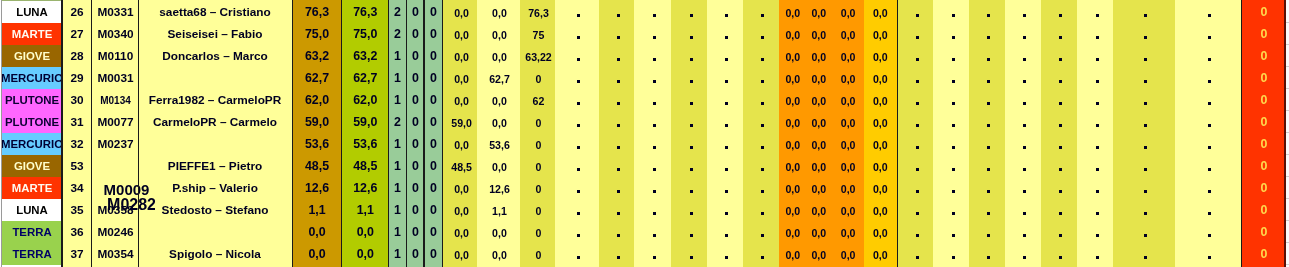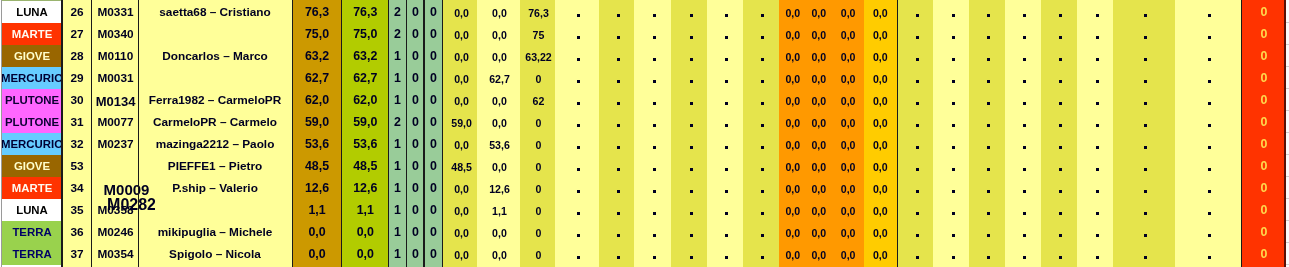--- a/index.html
+++ b/index.html
@@ -109,20 +109,21 @@
       </div>
 <div class="cell" style="left:1174.6px;width:66.7px;font-size:10.6px;padding-left:2px;">
         <i class="dot"></i>
       </div>
 <div class="cell pen" style="left:1243.2px;width:41.3px;font-size:12.4px;padding-top:1px;">0</div>
 </div>
 <div class="row" style="top:23px">
 <div class="cell" style="left:2px;width:60px;font-size:11.4px;background:#ff3300;color:#fffaf0;">MARTE</div>
 <div class="cell" style="left:62px;width:30px;font-size:11.8px;">27</div>
 <div class="cell" style="left:92px;width:47px;font-size:11.8px;">M0340</div>
+<div class="cell" style="left:139px;width:152px;font-size:11.8px;">Seiseisei – Fabio</div>
 <div class="cell" style="left:292px;width:50px;font-size:12.4px;padding-top:1px;">75,0</div>
 <div class="cell" style="left:342px;width:46.5px;font-size:12.4px;padding-top:1px;">75,0</div>
 <div class="cell" style="left:388.5px;width:17.7px;font-size:12.4px;padding-top:1px;">2</div>
 <div class="cell" style="left:406.2px;width:18.3px;font-size:12.4px;padding-top:1px;">0</div>
 <div class="cell" style="left:424.5px;width:18px;font-size:12.4px;padding-top:1px;">0</div>
 <div class="cell" style="left:443.8px;width:33.6px;font-size:10.6px;padding-left:2px;">0,0</div>
 <div class="cell" style="left:477.4px;width:42.2px;font-size:10.6px;padding-left:2px;">0,0</div>
 <div class="cell" style="left:519.6px;width:35.8px;font-size:10.6px;padding-left:2px;">75</div>
 <div class="cell" style="left:555.4px;width:43.1px;font-size:10.6px;padding-left:2px;">
         <i class="dot"></i>
@@ -289,21 +290,21 @@
         <i class="dot"></i>
       </div>
 <div class="cell" style="left:1174.6px;width:66.7px;font-size:10.6px;padding-left:2px;">
         <i class="dot"></i>
       </div>
 <div class="cell pen" style="left:1243.2px;width:41.3px;font-size:12.4px;padding-top:1px;">0</div>
 </div>
 <div class="row" style="top:89px">
 <div class="cell" style="left:2px;width:60px;font-size:11.4px;background:#ff66ff;color:#0d0033;">PLUTONE</div>
 <div class="cell" style="left:62px;width:30px;font-size:11.8px;">30</div>
-<div class="cell" style="left:92px;width:47px;font-size:13px;">M0134</div>
+<div class="cell" style="left:92px;width:47px;font-size:10px;">M0134</div>
 <div class="cell" style="left:139px;width:152px;font-size:11.8px;">Ferra1982 – CarmeloPR</div>
 <div class="cell" style="left:292px;width:50px;font-size:12.4px;padding-top:1px;">62,0</div>
 <div class="cell" style="left:342px;width:46.5px;font-size:12.4px;padding-top:1px;">62,0</div>
 <div class="cell" style="left:388.5px;width:17.7px;font-size:12.4px;padding-top:1px;">1</div>
 <div class="cell" style="left:406.2px;width:18.3px;font-size:12.4px;padding-top:1px;">0</div>
 <div class="cell" style="left:424.5px;width:18px;font-size:12.4px;padding-top:1px;">0</div>
 <div class="cell" style="left:443.8px;width:33.6px;font-size:10.6px;padding-left:2px;">0,0</div>
 <div class="cell" style="left:477.4px;width:42.2px;font-size:10.6px;padding-left:2px;">0,0</div>
 <div class="cell" style="left:519.6px;width:35.8px;font-size:10.6px;padding-left:2px;">62</div>
 <div class="cell" style="left:555.4px;width:43.1px;font-size:10.6px;padding-left:2px;">
@@ -412,21 +413,20 @@
       </div>
 <div class="cell" style="left:1174.6px;width:66.7px;font-size:10.6px;padding-left:2px;">
         <i class="dot"></i>
       </div>
 <div class="cell pen" style="left:1243.2px;width:41.3px;font-size:12.4px;padding-top:1px;">0</div>
 </div>
 <div class="row" style="top:133px">
 <div class="cell" style="left:2px;width:60px;font-size:11.4px;background:#66ccff;color:#000033;">MERCURIO</div>
 <div class="cell" style="left:62px;width:30px;font-size:11.8px;">32</div>
 <div class="cell" style="left:92px;width:47px;font-size:11.8px;">M0237</div>
-<div class="cell" style="left:139px;width:152px;font-size:11.8px;">mazinga2212 – Paolo</div>
 <div class="cell" style="left:292px;width:50px;font-size:12.4px;padding-top:1px;">53,6</div>
 <div class="cell" style="left:342px;width:46.5px;font-size:12.4px;padding-top:1px;">53,6</div>
 <div class="cell" style="left:388.5px;width:17.7px;font-size:12.4px;padding-top:1px;">1</div>
 <div class="cell" style="left:406.2px;width:18.3px;font-size:12.4px;padding-top:1px;">0</div>
 <div class="cell" style="left:424.5px;width:18px;font-size:12.4px;padding-top:1px;">0</div>
 <div class="cell" style="left:443.8px;width:33.6px;font-size:10.6px;padding-left:2px;">0,0</div>
 <div class="cell" style="left:477.4px;width:42.2px;font-size:10.6px;padding-left:2px;">53,6</div>
 <div class="cell" style="left:519.6px;width:35.8px;font-size:10.6px;padding-left:2px;">0</div>
 <div class="cell" style="left:555.4px;width:43.1px;font-size:10.6px;padding-left:2px;">
         <i class="dot"></i>
@@ -595,20 +595,21 @@
       </div>
 <div class="cell" style="left:1174.6px;width:66.7px;font-size:10.6px;padding-left:2px;">
         <i class="dot"></i>
       </div>
 <div class="cell pen" style="left:1243.2px;width:41.3px;font-size:12.4px;padding-top:1px;">0</div>
 </div>
 <div class="row" style="top:199px">
 <div class="cell" style="left:2px;width:60px;font-size:11.4px;background:#ffffff;color:#000000;">LUNA</div>
 <div class="cell" style="left:62px;width:30px;font-size:11.8px;">35</div>
 <div class="cell" style="left:92px;width:47px;font-size:11.8px;">M0358</div>
+<div class="cell" style="left:139px;width:152px;font-size:11.8px;">Stedosto – Stefano</div>
 <div class="cell" style="left:292px;width:50px;font-size:12.4px;padding-top:1px;">1,1</div>
 <div class="cell" style="left:342px;width:46.5px;font-size:12.4px;padding-top:1px;">1,1</div>
 <div class="cell" style="left:388.5px;width:17.7px;font-size:12.4px;padding-top:1px;">1</div>
 <div class="cell" style="left:406.2px;width:18.3px;font-size:12.4px;padding-top:1px;">0</div>
 <div class="cell" style="left:424.5px;width:18px;font-size:12.4px;padding-top:1px;">0</div>
 <div class="cell" style="left:443.8px;width:33.6px;font-size:10.6px;padding-left:2px;">0,0</div>
 <div class="cell" style="left:477.4px;width:42.2px;font-size:10.6px;padding-left:2px;">1,1</div>
 <div class="cell" style="left:519.6px;width:35.8px;font-size:10.6px;padding-left:2px;">0</div>
 <div class="cell" style="left:555.4px;width:43.1px;font-size:10.6px;padding-left:2px;">
         <i class="dot"></i>
@@ -655,21 +656,20 @@
       </div>
 <div class="cell" style="left:1174.6px;width:66.7px;font-size:10.6px;padding-left:2px;">
         <i class="dot"></i>
       </div>
 <div class="cell pen" style="left:1243.2px;width:41.3px;font-size:12.4px;padding-top:1px;">0</div>
 </div>
 <div class="row" style="top:221px">
 <div class="cell" style="left:2px;width:60px;font-size:11.4px;background:#99d24d;color:#000066;">TERRA</div>
 <div class="cell" style="left:62px;width:30px;font-size:11.8px;">36</div>
 <div class="cell" style="left:92px;width:47px;font-size:11.8px;">M0246</div>
-<div class="cell" style="left:139px;width:152px;font-size:11.8px;">mikipuglia – Michele</div>
 <div class="cell" style="left:292px;width:50px;font-size:12.4px;padding-top:1px;">0,0</div>
 <div class="cell" style="left:342px;width:46.5px;font-size:12.4px;padding-top:1px;">0,0</div>
 <div class="cell" style="left:388.5px;width:17.7px;font-size:12.4px;padding-top:1px;">1</div>
 <div class="cell" style="left:406.2px;width:18.3px;font-size:12.4px;padding-top:1px;">0</div>
 <div class="cell" style="left:424.5px;width:18px;font-size:12.4px;padding-top:1px;">0</div>
 <div class="cell" style="left:443.8px;width:33.6px;font-size:10.6px;padding-left:2px;">0,0</div>
 <div class="cell" style="left:477.4px;width:42.2px;font-size:10.6px;padding-left:2px;">0,0</div>
 <div class="cell" style="left:519.6px;width:35.8px;font-size:10.6px;padding-left:2px;">0</div>
 <div class="cell" style="left:555.4px;width:43.1px;font-size:10.6px;padding-left:2px;">
         <i class="dot"></i>

